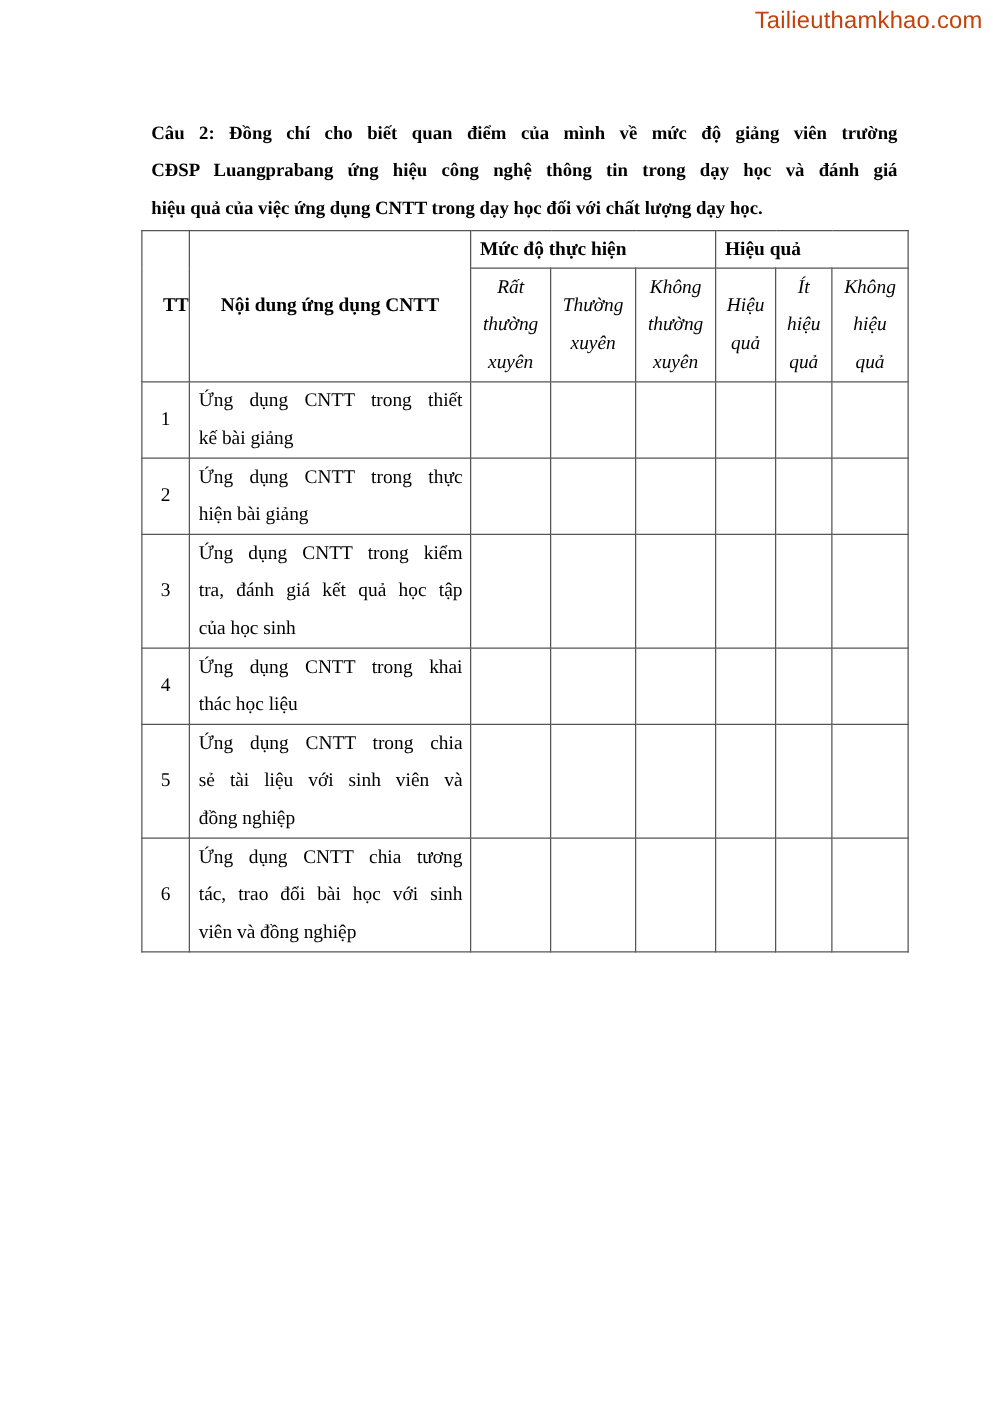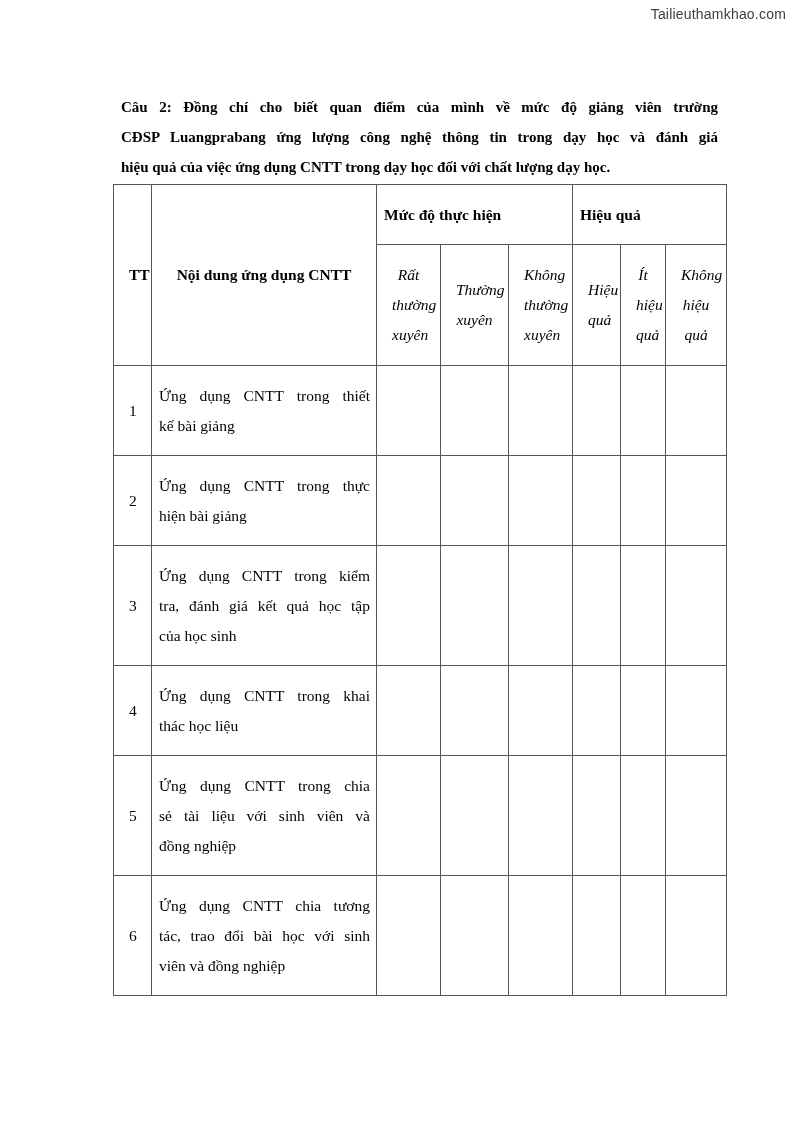--- a/index.html
+++ b/index.html
@@ -1,47 +1,47 @@
 <!DOCTYPE html>
 <html><head>
 <meta charset="utf-8">
 <style>
   html, body { margin: 0; padding: 0; background: #ffffff; }
   body { width: 794px; height: 1123px; position: relative; overflow: hidden;
          font-family: "Liberation Serif", "DejaVu Serif", serif; color: #000; }
   .watermark { position: absolute; top: 6px; right: 8px; font-family: "Liberation Sans", "DejaVu Sans", sans-serif;
-               font-size: 14px; color: #404040; letter-spacing: 0.2px; }
+               font-size: 19px; color: #c2410c; letter-spacing: 0.2px; }
   .question { position: absolute; left: 121px; top: 92px; width: 597px; font-weight: bold; font-size: 15px;
               line-height: 30px; text-align: justify; text-align-last: left; }
   .question p { margin: 0; text-align: justify; }
   .question p.last { text-align: left; }
   .question p:not(.last) { text-align-last: justify; }
   table { position: absolute; left: 113px; top: 184px; border-collapse: collapse; width: 613px; table-layout: fixed;
           font-size: 15.5px; }
-  td, th { border: 1px solid #555; padding: 15px; vertical-align: middle; }
+  td, th { border: 1px solid #555; padding: 0; vertical-align: middle; }
   th { font-weight: bold; }
   .h-tt { width: 37px; text-align: right; }
   .h-content { width: 224px; text-align: center; }
   .h-group { text-align: left; padding-left: 7px; height: 29px; }
   .sub { font-weight: normal; font-style: italic; text-align: center; line-height: 30px; height: 90px; }
   .tt { text-align: center; }
   .content { text-align: justify; text-align-last: left; padding: 0 6px 0 7px; line-height: 30px; }
   .content .j { display: block; text-align: justify; text-align-last: justify; }
   .content .l { display: block; text-align: left; }
   tr.r2 td { height: 59px; }
   tr.r3 td { height: 89px; }
 </style>
 </head>
 <body>
 
 <div class="watermark">Tailieuthamkhao.com</div>
 
 <div class="question">
   <p>Câu 2: Đồng chí cho biết quan điểm của mình về mức độ giảng viên trường</p>
-  <p>CĐSP Luangprabang ứng lượng công nghệ thông tin trong dạy học và đánh giá</p>
+  <p>CĐSP Luangprabang ứng hiệu công nghệ thông tin trong dạy học và đánh giá</p>
   <p class="last">hiệu quả của việc ứng dụng CNTT trong dạy học đối với chất lượng dạy học.</p>
 </div>
 
 <table>
   <colgroup>
     <col style="width:38px">
       <col style="width:225px">
     <col style="width:64px">
       <col style="width:68px">
       <col style="width:64px">

